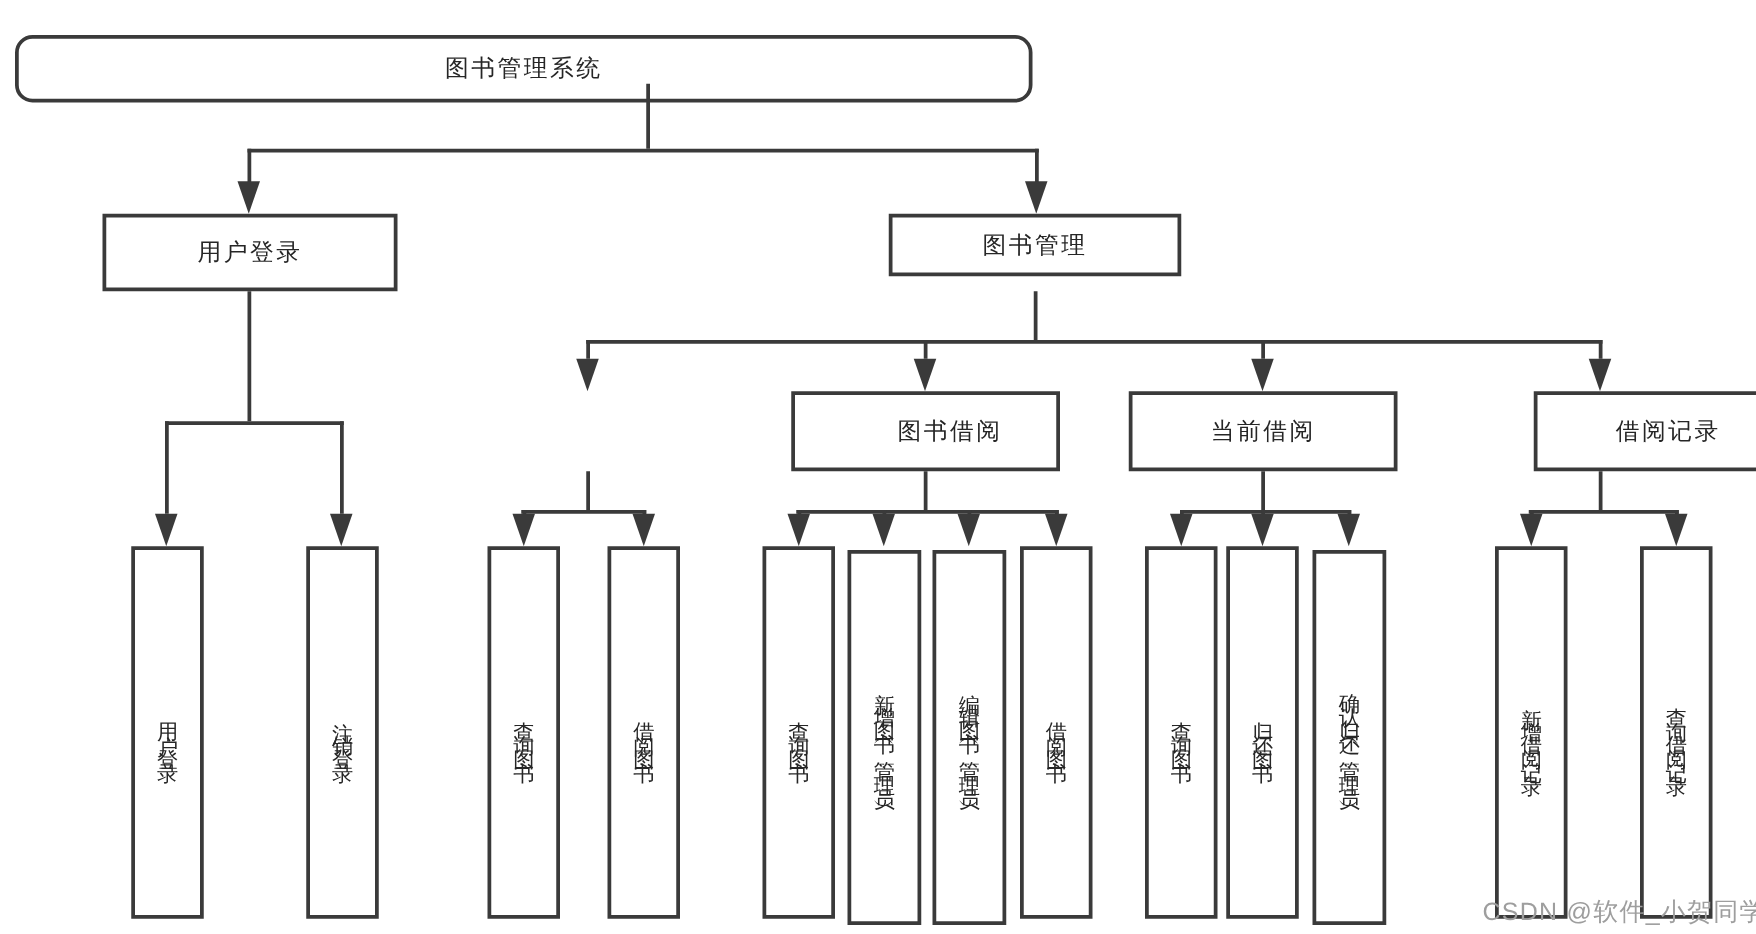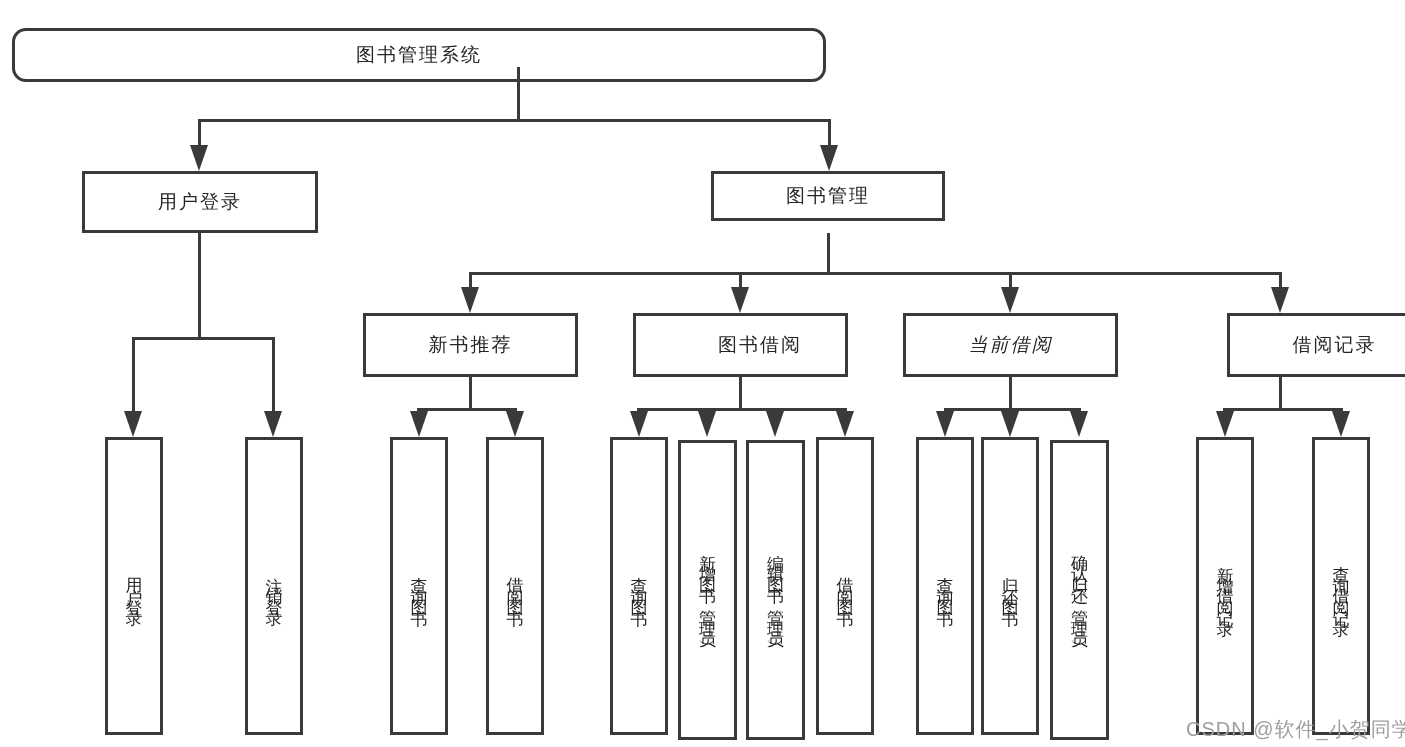--- a/index.html
+++ b/index.html
@@ -82,27 +82,24 @@
   <div class="hline" style="left:469px;top:272px;width:813px;"></div>
   <div class="vline" style="left:469px;top:272px;height:15px;"></div>
   <div class="arrow" style="left:461px;top:287px;"></div>
   <div class="vline" style="left:739px;top:272px;height:15px;"></div>
   <div class="arrow" style="left:731px;top:287px;"></div>
   <div class="vline" style="left:1009px;top:272px;height:15px;"></div>
   <div class="arrow" style="left:1001px;top:287px;"></div>
   <div class="vline" style="left:1279px;top:272px;height:15px;"></div>
   <div class="arrow" style="left:1271px;top:287px;"></div>
 
-  <div class="box h" style="left:363px;top:313px;width:215px;height:64px;">
-    <span>新书推荐</span>
-  </div>
   <div class="box h" style="left:633px;top:313px;width:215px;height:64px;padding-left:39px;">
     <span>图书借阅</span>
   </div>
-  <div class="box h" style="left:903px;top:313px;width:215px;height:64px;font-style:italic;">
+  <div class="box h" style="left:903px;top:313px;width:215px;height:64px;">
     <span>当前借阅</span>
   </div>
   <div class="box h" style="left:1227px;top:313px;width:215px;height:64px;">
     <span>借阅记录</span>
   </div>
 
   <div class="vline" style="left:469px;top:377px;height:31px;"></div>
   <div class="hline" style="left:417px;top:408px;width:100px;"></div>
   <div class="vline" style="left:418px;top:408px;height:6px;"></div>
   <div class="arrow" style="left:410px;top:411px;"></div>

